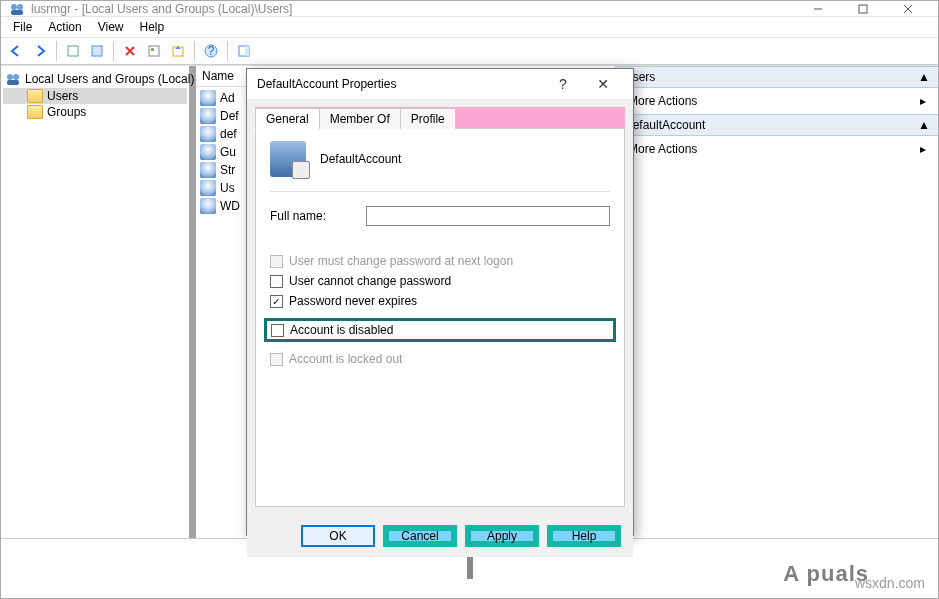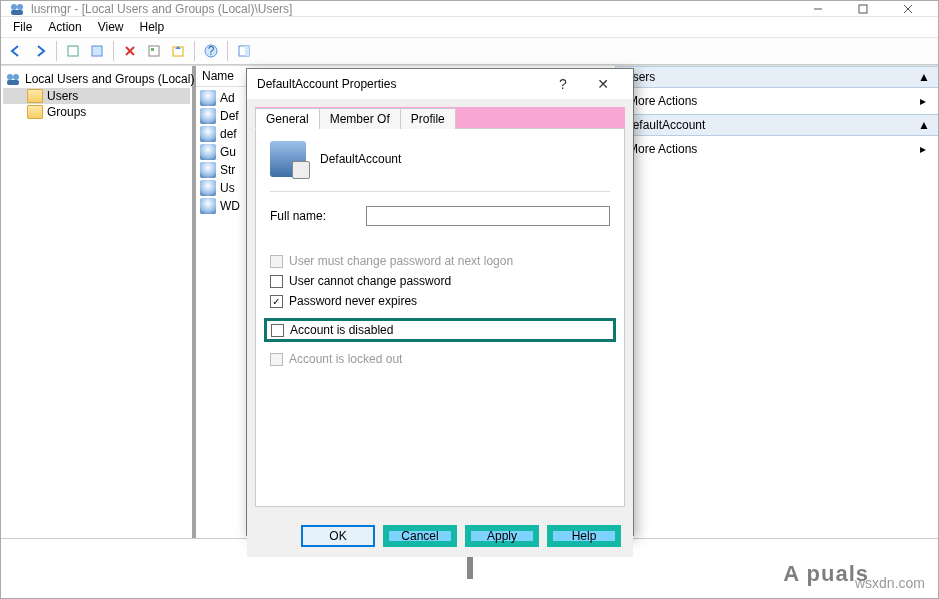--- a/index.html
+++ b/index.html
@@ -13,21 +13,21 @@
   .win-controls { display: flex; }
   .win-btn { width: 45px; height: 29px; display: flex; align-items: center; justify-content: center; color: #555; }
 
   .menubar { height: 20px; display: flex; align-items: center; padding: 0 4px; background: #fff; }
   .menubar span { padding: 2px 8px; }
   .toolbar { height: 28px; display: flex; align-items: center; padding: 2px 4px; gap: 2px; border-top: 1px solid #e5e5e5; border-bottom: 1px solid #ccc; background: #fdfdfd; }
   .toolbar .sep { width: 1px; height: 20px; background: #ccc; margin: 0 3px; }
   .tbtn { width: 22px; height: 22px; display: flex; align-items: center; justify-content: center; border: 1px solid transparent; }
 
   .workarea { flex: 1; display: flex; border-top: 1px solid #ddd; }
-  .tree { width: 195px; border-right: 4px solid #a3a3a3; padding: 4px 2px; background: #fff; }
+  .tree { width: 195px; border-right: 7px solid #a3a3a3; padding: 4px 2px; background: #fff; }
   .tree-row { display: flex; align-items: center; gap: 4px; padding: 1px 2px; white-space: nowrap; }
   .tree-row.indent { padding-left: 24px; }
   .tree-row.sel { background: #d9d9d9; }
   .folder-icon { width: 16px; height: 14px; background: linear-gradient(#ffe9a8,#f7ce68); border: 1px solid #d6a93c; border-radius: 1px; }
 
   .listpane { width: 420px; border-right: 1px solid #ccc; display: flex; flex-direction: column; }
   .list-header { background: #fff; border-bottom: 1px solid #ddd; padding: 3px 6px; }
   .list-body { flex: 1; padding: 2px 4px; }
   .list-row { display: flex; align-items: center; gap: 4px; padding: 1px 0; }
   .user-icon { width: 16px; height: 16px; background: radial-gradient(circle at 50% 35%, #fff, #9bc0e8 60%, #3d6ea8); border-radius: 2px; }

